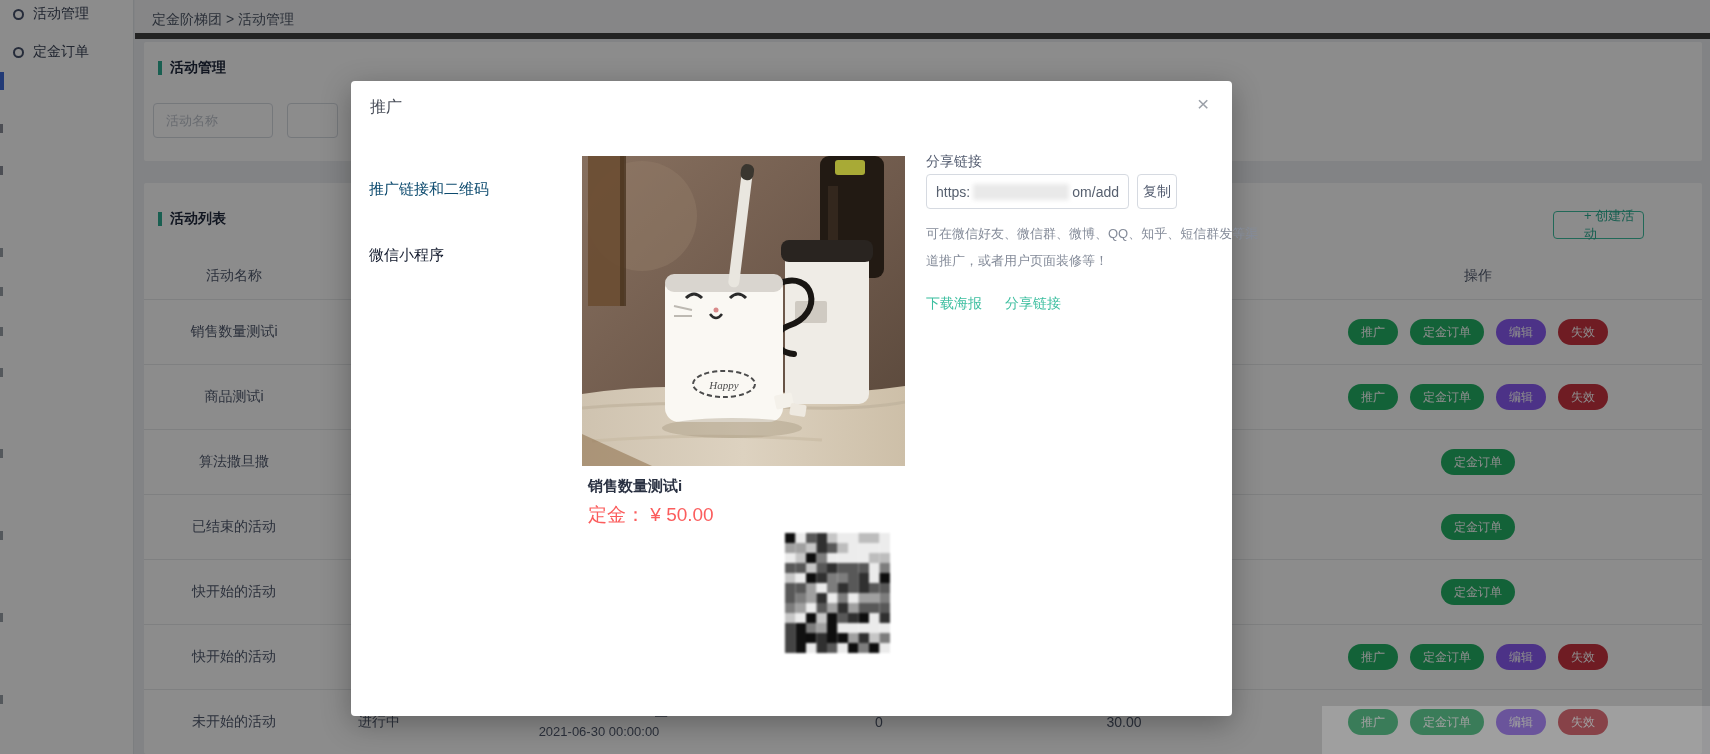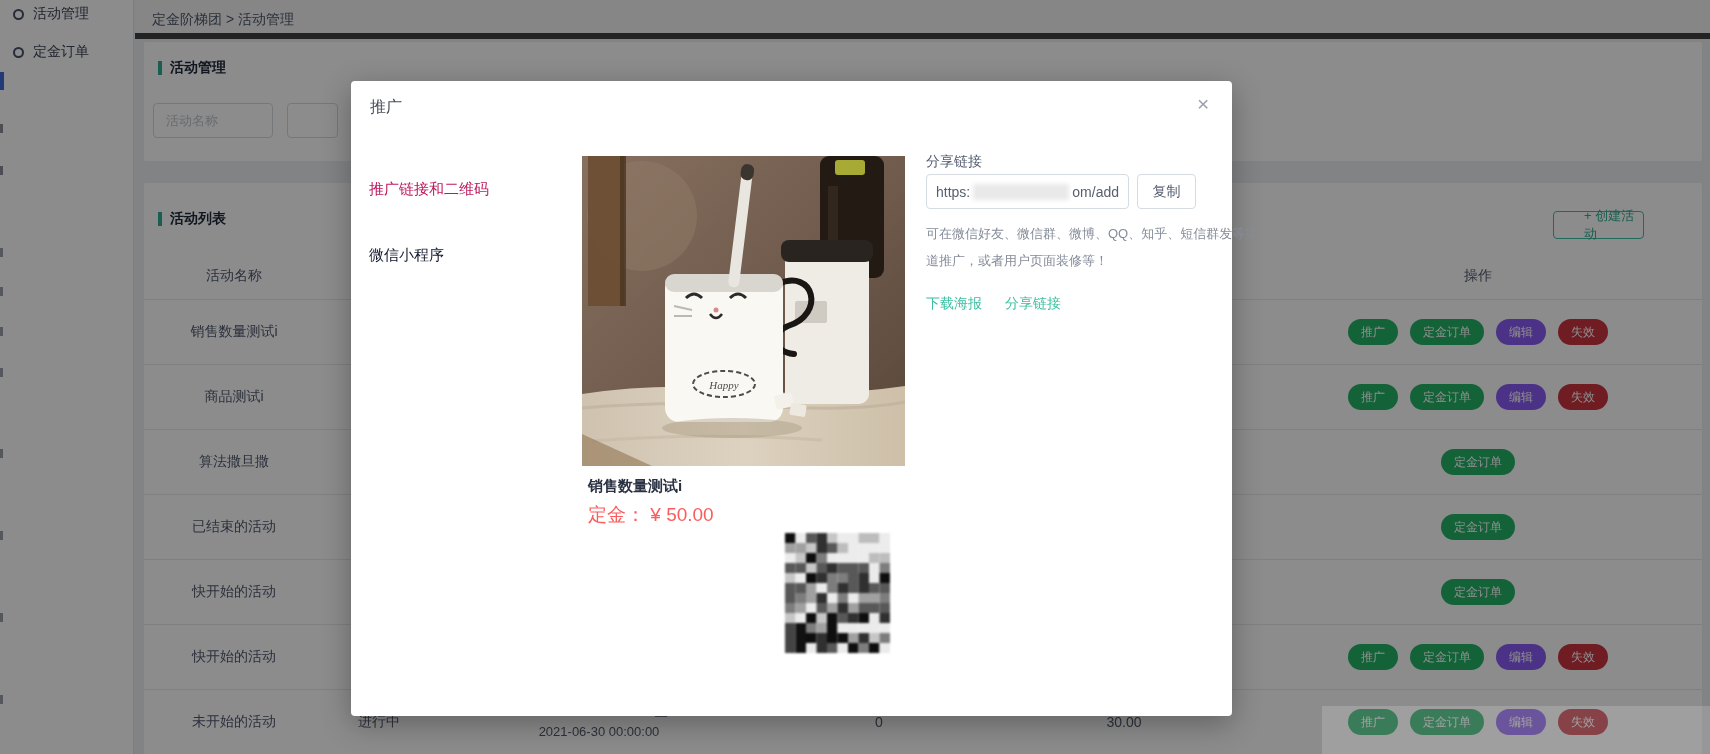--- a/index.html
+++ b/index.html
@@ -44,31 +44,31 @@
   
   .overlay{position:absolute;inset:0;background:rgba(0,0,0,0.45);z-index:10;}
   .row-highlight{position:absolute;left:1322px;top:706px;width:388px;height:48px;
                  background:rgba(255,255,255,0.17);z-index:11;pointer-events:none;}
   .modal{position:absolute;left:351px;top:81px;width:881px;height:635px;background:#fff;border-radius:4px;
          box-shadow:0 8px 30px rgba(0,0,0,0.3);z-index:20;}
   .modal *{box-sizing:border-box;}
   .m-title{position:absolute;left:19px;top:16px;font-size:16px;color:#4a4f5a;}
   .m-close{position:absolute;left:846px;top:12px;font-size:21px;color:#9ba0a8;cursor:pointer;line-height:1;}
   .m-tab{position:absolute;left:18px;font-size:15px;cursor:pointer;}
-  .m-tab.active{color:#be185d;}
+  .m-tab.active{color:#0c4a6e;}
   .m-tab.idle{color:#0f172a;margin-top:18px;}
   .m-photo{position:absolute;left:231px;top:75px;width:323px;height:310px;overflow:hidden;}
   .m-pname{position:absolute;left:237px;top:396px;font-size:15px;font-weight:600;color:#2a3142;}
   .m-price{position:absolute;left:237px;top:421px;font-size:19px;color:#fb5d5d;}
   .m-qr{position:absolute;left:434px;top:452px;width:105px;height:120px;filter:blur(1.1px);}
   .m-share-label{position:absolute;left:575px;top:72px;font-size:14px;color:#515a6e;}
   .m-link-box{position:absolute;left:575px;top:93px;width:203px;height:35px;border:1px solid #d6dae1;
               border-radius:4px;display:flex;align-items:center;padding:0 9px;font-size:14px;color:#57606f;}
   .redact{flex:1;height:16px;margin:0 3px;background:#e9e9e9;filter:blur(2px);}
-  .m-copy{position:absolute;left:786px;top:93px;width:59px;height:35px;border:1px solid #d6dae1;border-radius:4px;
+  .m-copy{position:absolute;left:786px;top:93px;width:40px;height:35px;border:1px solid #d6dae1;border-radius:4px;
           display:flex;align-items:center;justify-content:center;font-size:14px;color:#515a6e;background:#fff;cursor:pointer;}
   .m-tip{position:absolute;left:575px;top:139px;width:334px;font-size:13px;color:#848b99;line-height:27px;}
   .m-downloads{position:absolute;left:575px;top:214px;display:flex;gap:23px;font-size:14px;color:#3dbfa0;}
   .m-downloads span{cursor:pointer;}
 </style>
 </head>
 <body>
 
 <div id="app">
 

